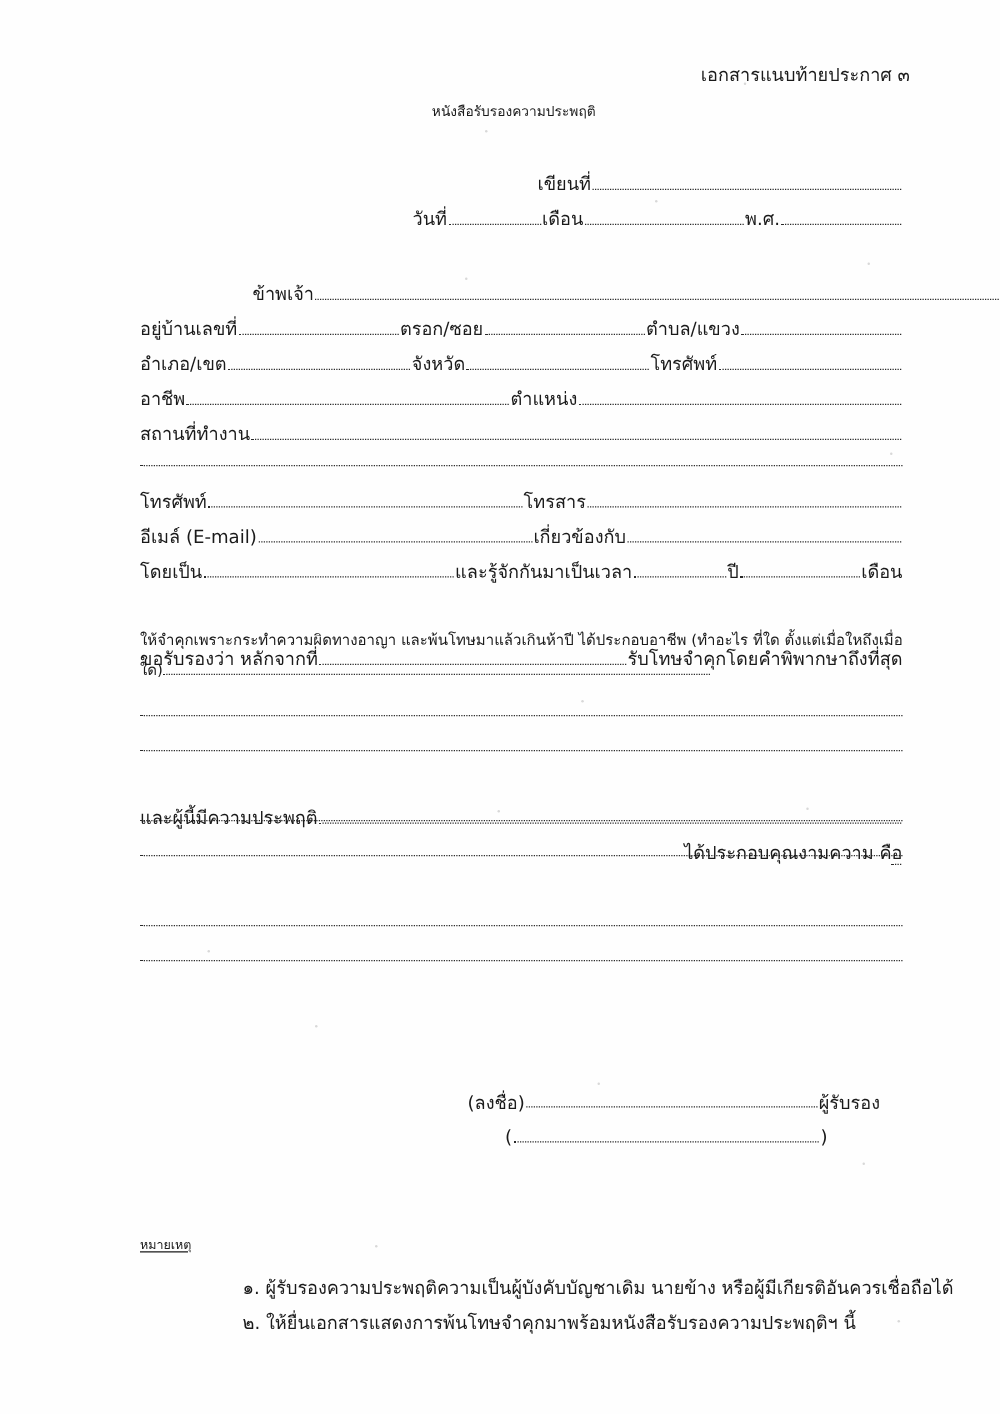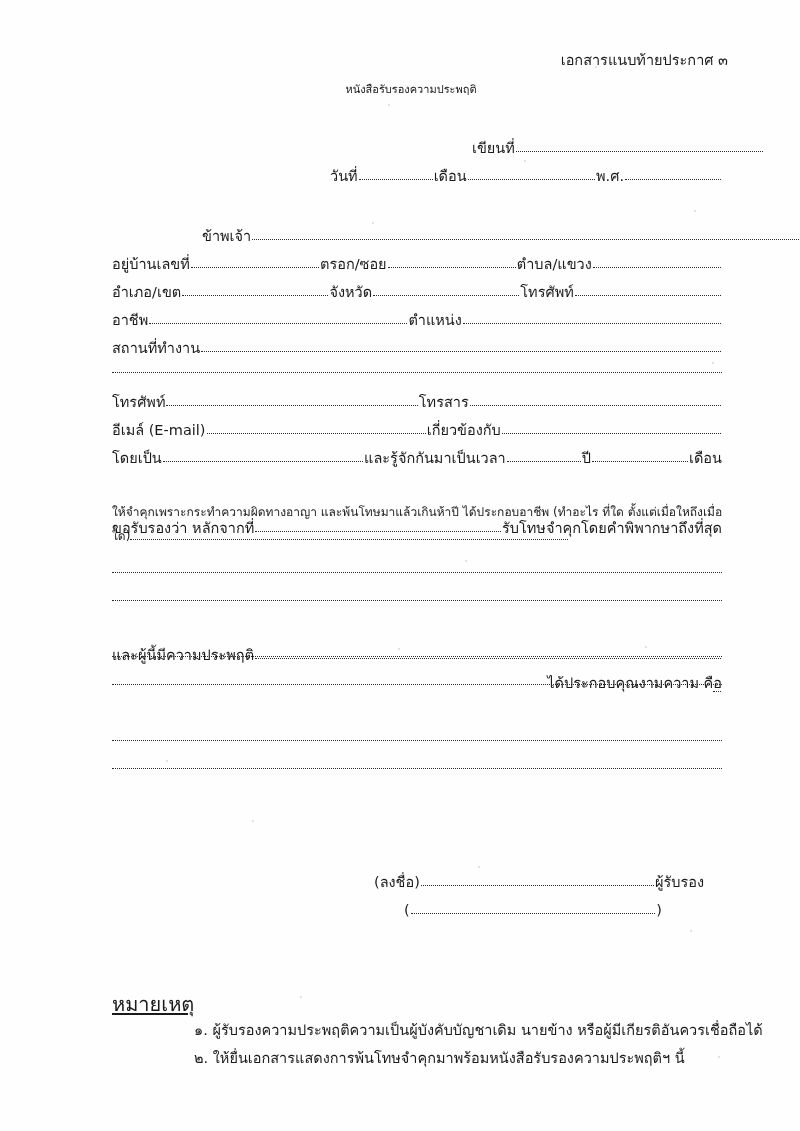--- a/index.html
+++ b/index.html
@@ -68,21 +68,20 @@
     line-height: 1.05;
     height: 18px;
   }
   .row .lbl { flex: 0 0 auto; }
 
   
   .row-written {
     left: 430px;
     width: 292px;
     top: 138px;
-    margin-left: 42px;
   }
   .row-date {
     left: 330px;
     width: 392px;
     top: 166px;
   }
 
   
   .body-row { left: 112px; width: 610px; }
 
@@ -126,21 +125,21 @@
     height: 18px;
   }
   .sig-line  { left: 374px; width: 330px; top: 872px; align-items: center; }
   .sig-paren { left: 404px; width: 258px; top: 900px; }
 
   
   .notes-title {
     position: absolute;
     left: 112px;
     top: 988px;
-    font-size: 20px;
+    font-size: 10px;
     text-decoration: underline;
     text-underline-offset: 2px;
   }
   .note-item {
     position: absolute;
     left: 194px;
     font-size: 14.5px;
     white-space: nowrap;
   }
   .note-1 { top: 1018px; }

